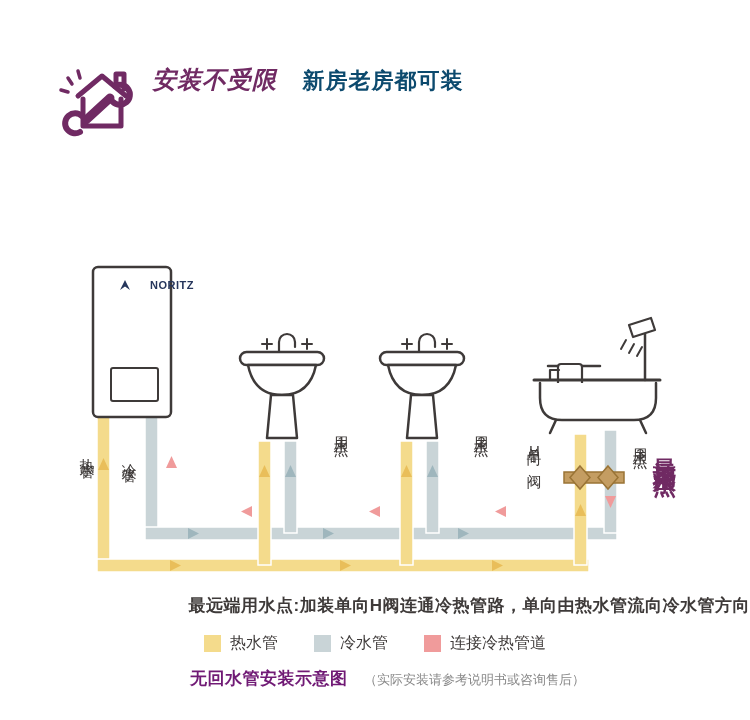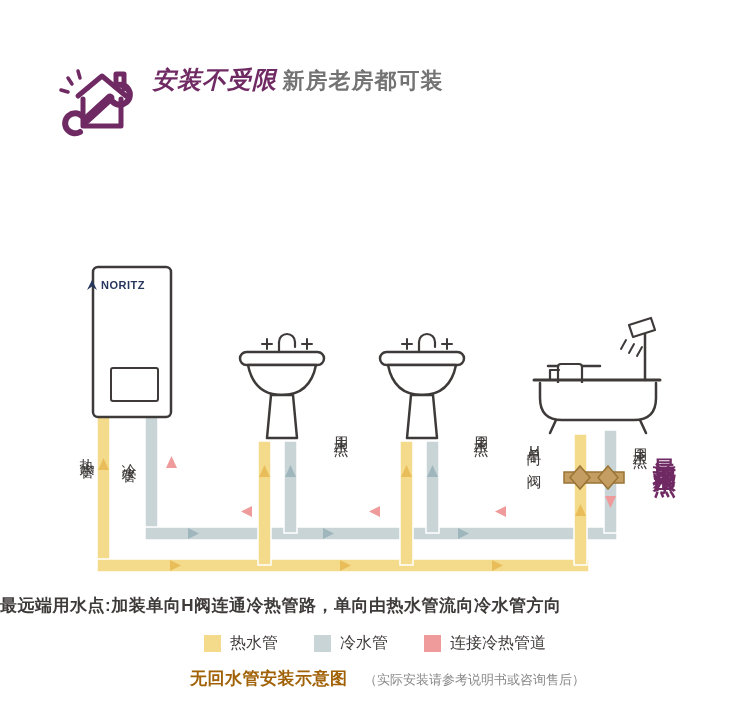--- a/index.html
+++ b/index.html
@@ -4,46 +4,46 @@
 <style>
   * { margin:0; padding:0; box-sizing:border-box; }
   html,body { background:#ffffff; }
   body { font-family:"Liberation Sans","DejaVu Sans",sans-serif; color:#3E3A39; }
   .page { position:relative; width:750px; height:720px; background:#fff; overflow:hidden; margin:0 auto; }
   .abs { position:absolute; }
 
   
   .hd-title-row { position:absolute; left:152px; top:64px; white-space:nowrap; }
   .title { font-size:24px; font-weight:bold; color:#702A63; letter-spacing:1px;font-style:italic; }
-  .subtitle { font-size:22px; font-weight:bold; color:#737373; margin-left:1px; letter-spacing:1px; }
+  .subtitle { font-size:22px; font-weight:bold; color:#0c4a6e; margin-left:21px; letter-spacing:1px; }
   .para { position:absolute; left:152px; top:105px; width:560px; font-size:15px; line-height:29px;
           color:#595757; text-align:justify; letter-spacing:0.5px; }
 
   
   .vlabel { position:absolute; writing-mode:vertical-rl; text-orientation:upright;
             font-size:15px; letter-spacing:3px; color:#3E3A39; }
   .vlabel-accent { position:absolute; writing-mode:vertical-rl; text-orientation:upright;
             font-size:23px; font-weight:bold; letter-spacing:3px; color:#702A63; }
 
   
-  .brand { position:absolute; left:87px; top:279px; display:flex; align-items:center; gap:4px;justify-content:flex-end; }
+  .brand { position:absolute; left:120px; top:279px; display:flex; align-items:center; gap:20px;justify-content:flex-end; }
   .nz-mark { width:10px; height:10px; background:#26365C;
              clip-path:polygon(0 100%, 50% 0, 100% 100%, 50% 65%); }
   .brand-text { font-size:11px; font-weight:bold; color:#26365C; letter-spacing:0.5px; }
 
   
-  .note { position:absolute; top:594px; left:0; width:100%; text-align:left;
+  .note { position:absolute; top:594px; left:0; width:100%; text-align:right;
           font-size:17px; font-weight:600; color:#3E3A39; letter-spacing:0.5px; }
   .legend { position:absolute; top:633px; left:0; width:100%; display:flex;
             justify-content:center; align-items:center; gap:36px; }
   .legend-item { display:flex; align-items:center; gap:9px; }
   .sw { display:inline-block; width:17px; height:17px; }
   .legend-label { font-size:16px; color:#3E3A39; }
   .caption { position:absolute; top:667px; left:0; width:100%; text-align:center; }
-  .caption-title { font-size:17px; font-weight:bold; color:#a16207; letter-spacing:0.5px;margin-left:25px; }
+  .caption-title { font-size:17px; font-weight:bold; color:#701a75; letter-spacing:0.5px;margin-left:25px; }
   .caption-note { font-size:13px; color:#888888; margin-left:12px; }
 </style>
 </head>
 <body>
 
 <div class="page">
 
   <svg class="abs" style="left:58px;top:58px" width="84" height="84" viewBox="0 0 84 84">
     <g fill="none" stroke-width="5" stroke-linecap="round" stroke-linejoin="round" stroke="#702A63">
       <path d="M20 38 L44 18 L68 38"></path>

